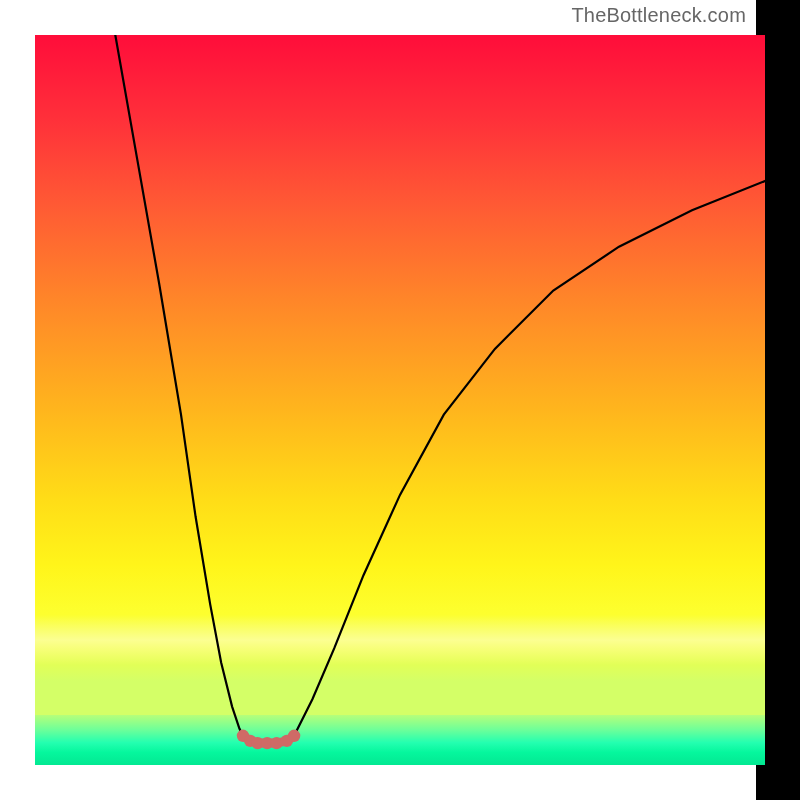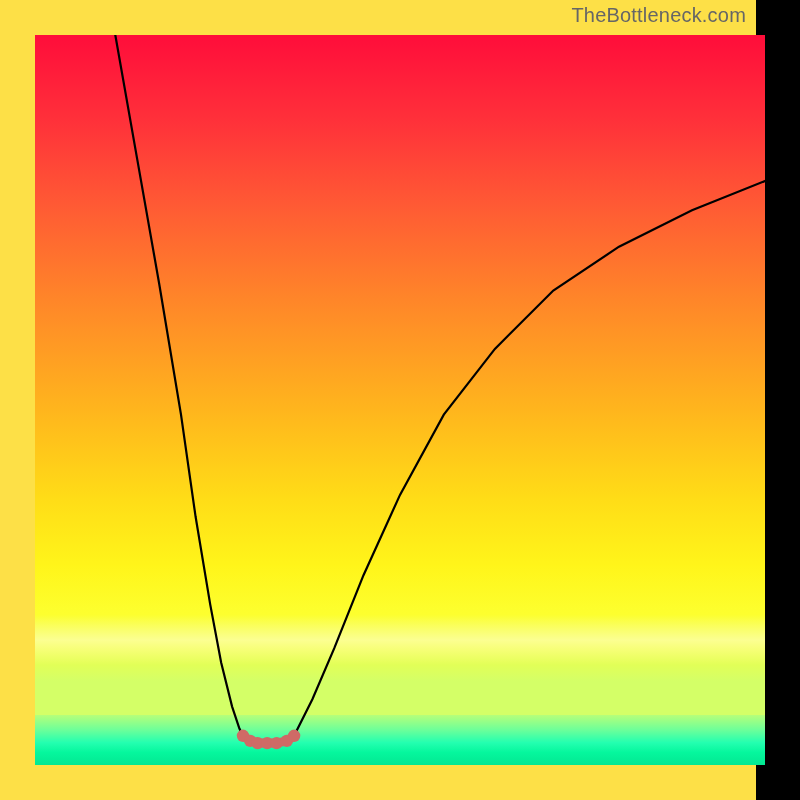--- a/index.html
+++ b/index.html
@@ -8,21 +8,21 @@
     width: 800px;
     height: 800px;
     overflow: hidden;
     background: #000;
     font-family: Arial, Helvetica, sans-serif;
   }
   .frame {
     position: relative;
     width: 756px;
     height: 800px;
-    background: #fde047;
+    background: #ffffff;
   }
   .watermark {
     position: absolute;
     top: 4px;
     right: 10px;
     color: #666;
     font-size: 20px;
     letter-spacing: 0.2px;
     z-index: 50;
   }

